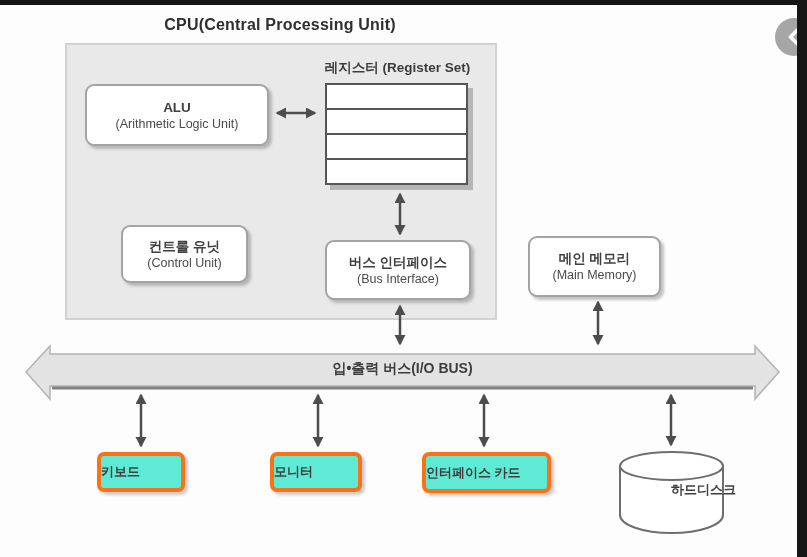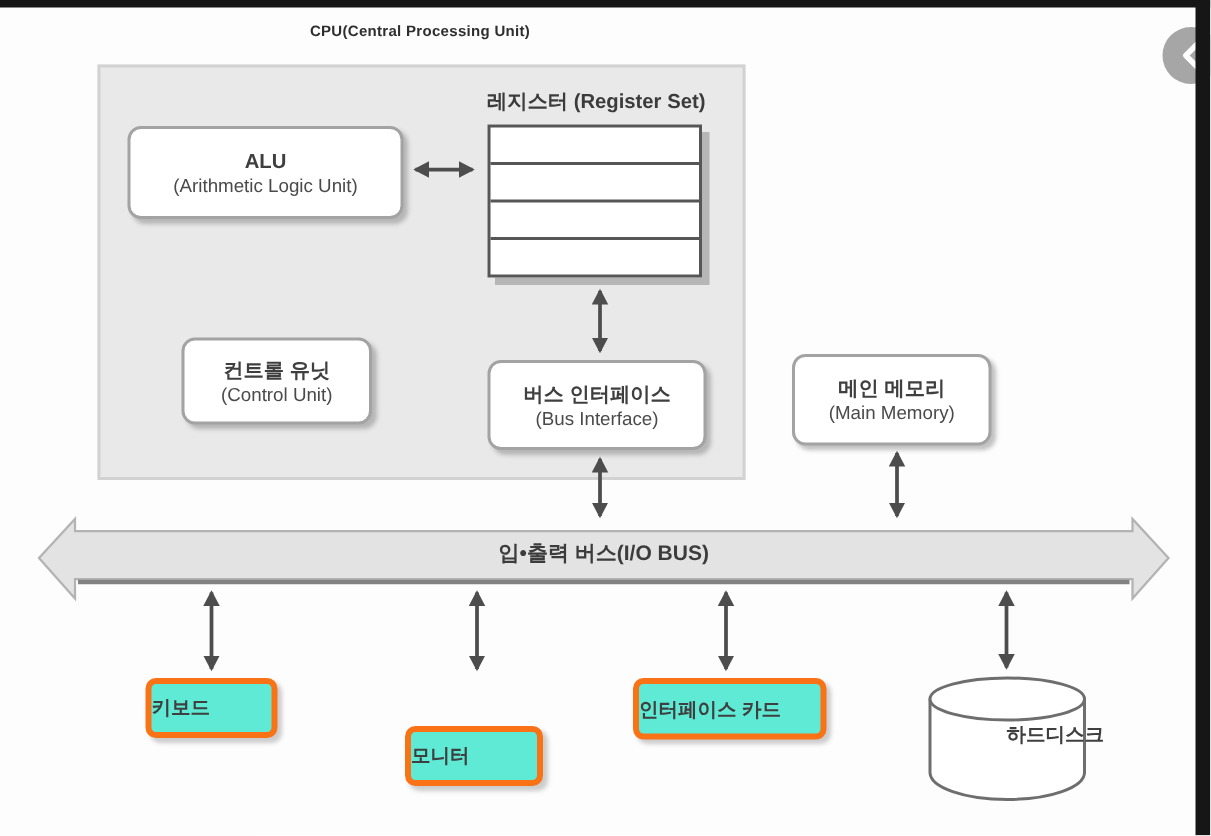--- a/index.html
+++ b/index.html
@@ -9,21 +9,21 @@
   
   .top-bar{position:absolute;left:0;top:0;width:807px;height:5px;background:#161616;z-index:9;}
   .right-bar{position:absolute;top:0;right:0;width:10px;height:557px;background:#161616;z-index:9;}
 
   
   .back-button{position:absolute;left:775px;top:18px;width:38px;height:38px;border-radius:50%;
     background:#a6a6a6;display:flex;align-items:center;justify-content:center;z-index:8;cursor:pointer;}
 
   
   .page-title{position:absolute;left:90px;top:16px;width:380px;text-align:center;
-    font-size:10px;font-weight:700;color:#2e2e2e;letter-spacing:.2px;}
+    font-size:16px;font-weight:700;color:#2e2e2e;letter-spacing:.2px;}
 
   
   .cpu-container{position:absolute;left:65px;top:43px;width:432px;height:277px;
     background:#e9e9e9;border:2px solid #d2d2d2;box-sizing:border-box;}
 
   
   .node{position:absolute;background:#ffffff;border:2px solid #a3a3a3;border-radius:9px;
     box-sizing:border-box;display:flex;flex-direction:column;align-items:center;justify-content:center;
     box-shadow:3px 3px 3px rgba(120,120,120,.45);z-index:2;}
   .node .line-ko{font-size:13.5px;font-weight:700;color:#3f3f3f;line-height:17px;}
@@ -45,21 +45,21 @@
 
   
   .bus-label{position:absolute;left:250px;top:360px;width:305px;text-align:center;
     font-size:14px;font-weight:700;color:#3c3c3c;z-index:2;}
 
   
   .device{position:absolute;background:#5eead4;border:4px solid #f97316;border-radius:7px;
     box-sizing:border-box;display:flex;align-items:center;
     font-size:13px;font-weight:700;color:#3f3f3f;box-shadow:3px 3px 3px rgba(130,130,130,.4);z-index:2;}
   .keyboard-box{left:97px;top:452px;width:88px;height:40px;}
-  .monitor-box{left:270px;top:452px;width:92px;height:40px;margin-top:32px;}
+  .monitor-box{left:270px;top:452px;width:92px;height:40px;}
   .network-card-box{left:422px;top:452px;width:129px;height:41px;}
 
   .hard-disk-label{position:absolute;left:620px;top:481px;width:103px;text-align:center;
     font-size:13px;font-weight:700;color:#3f3f3f;z-index:2;padding-left:32px;}
 
   svg.diagram-layer{position:absolute;left:0;top:0;z-index:1;pointer-events:none;}
 </style>
 </head>
 <body>
 

